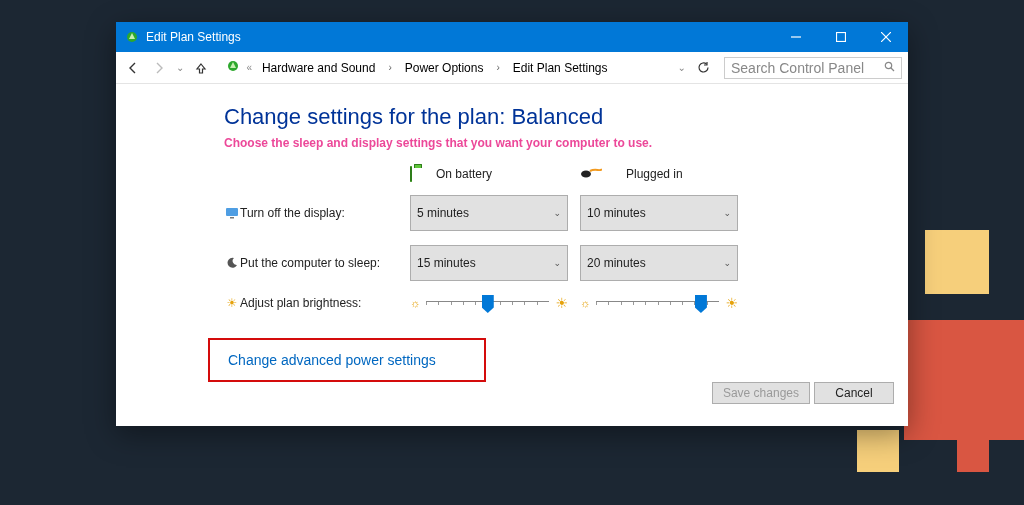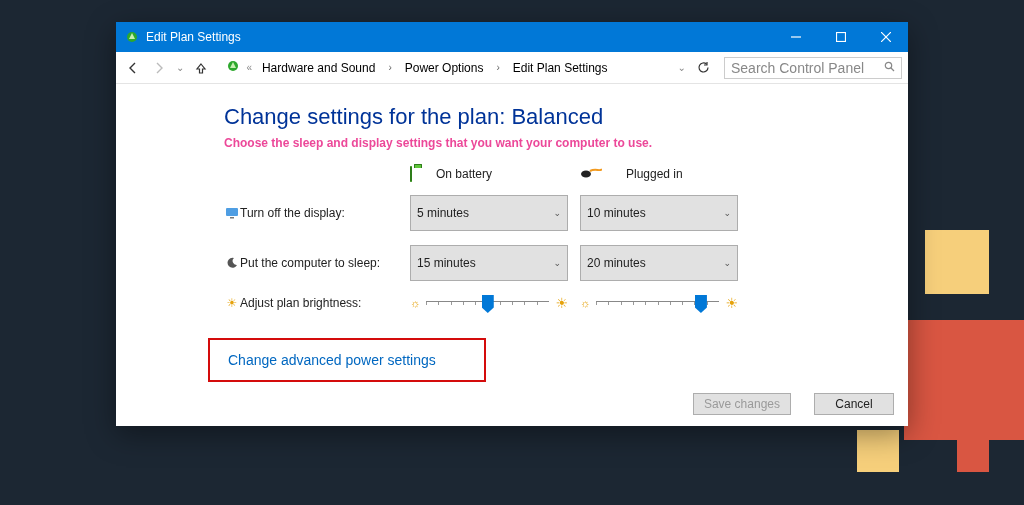--- a/index.html
+++ b/index.html
@@ -111,22 +111,22 @@
   .advbox {
     position:absolute;
     left: 92px;
     top: 254px;
     border: 2px solid #d40c0c;
     padding: 12px 48px 12px 18px;
   }
   .adv-link { color:#0067c0; font-size:14px; cursor:pointer; }
 
   .footer {
-    height: 44px; display:flex; align-items:center; justify-content:flex-end;
-    gap:23px; padding: 0 14px;
+    height: 44px; display:flex; justify-content:flex-end;
+    gap:4px; padding: 0 14px;
   }
   .btn {
     min-width: 80px; height:22px; border:1px solid #adadad; background:#e1e1e1;
     display:flex; align-items:center; justify-content:center; font-size:12px; color:#222;
     padding: 0 10px;
   }
   .btn.disabled { color:#9a9a9a; }
 
   .battery-body { width:12px; height:18px; background:#5fc63a; border:1px solid #2e7d1a; border-radius:2px; position:relative;}
   .battery-body::before { content:""; position:absolute; top:-3px; left:3px; width:6px; height:3px; background:#5fc63a; border:1px solid #2e7d1a; border-bottom:none; border-radius:1px 1px 0 0;}

